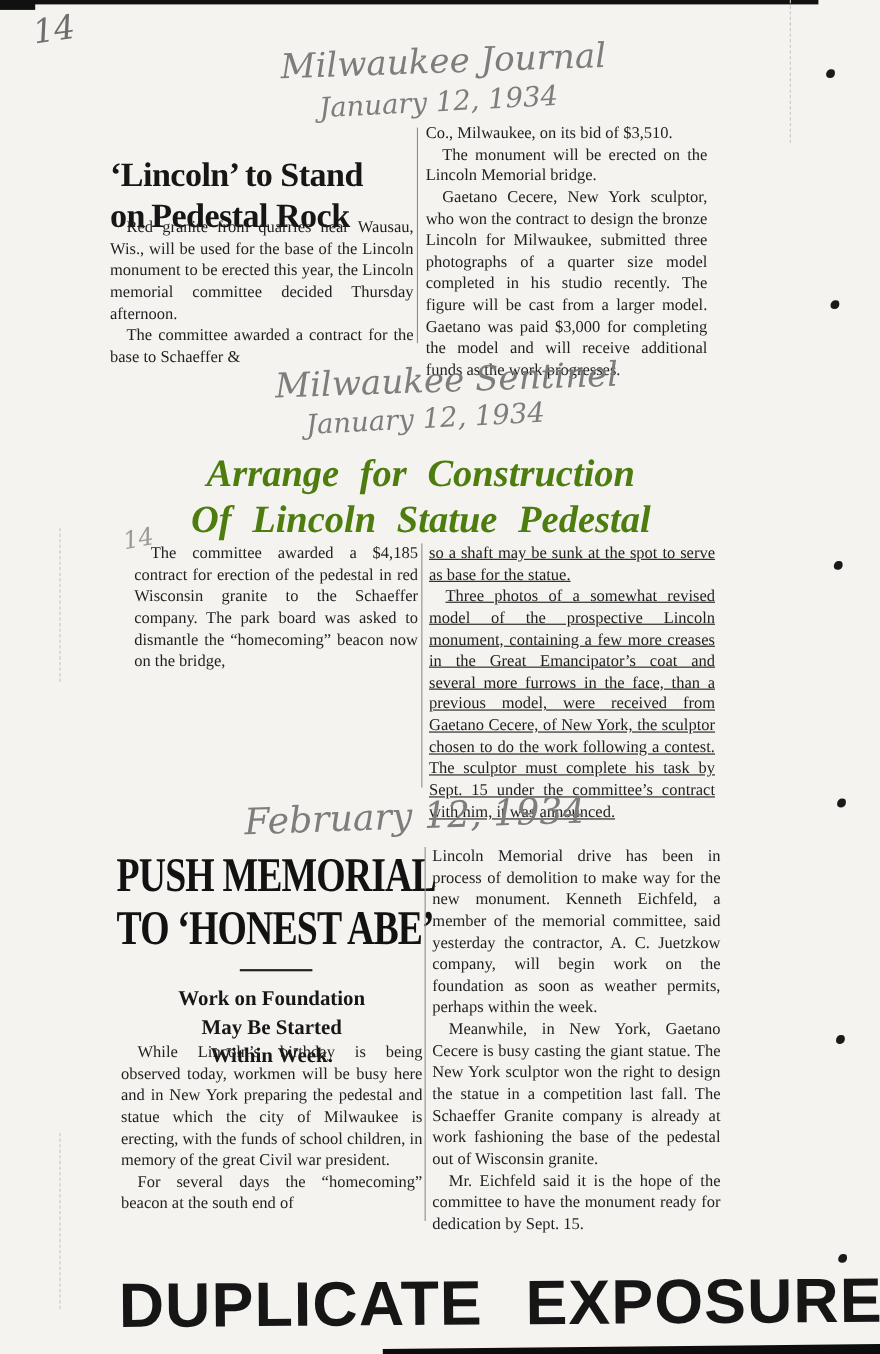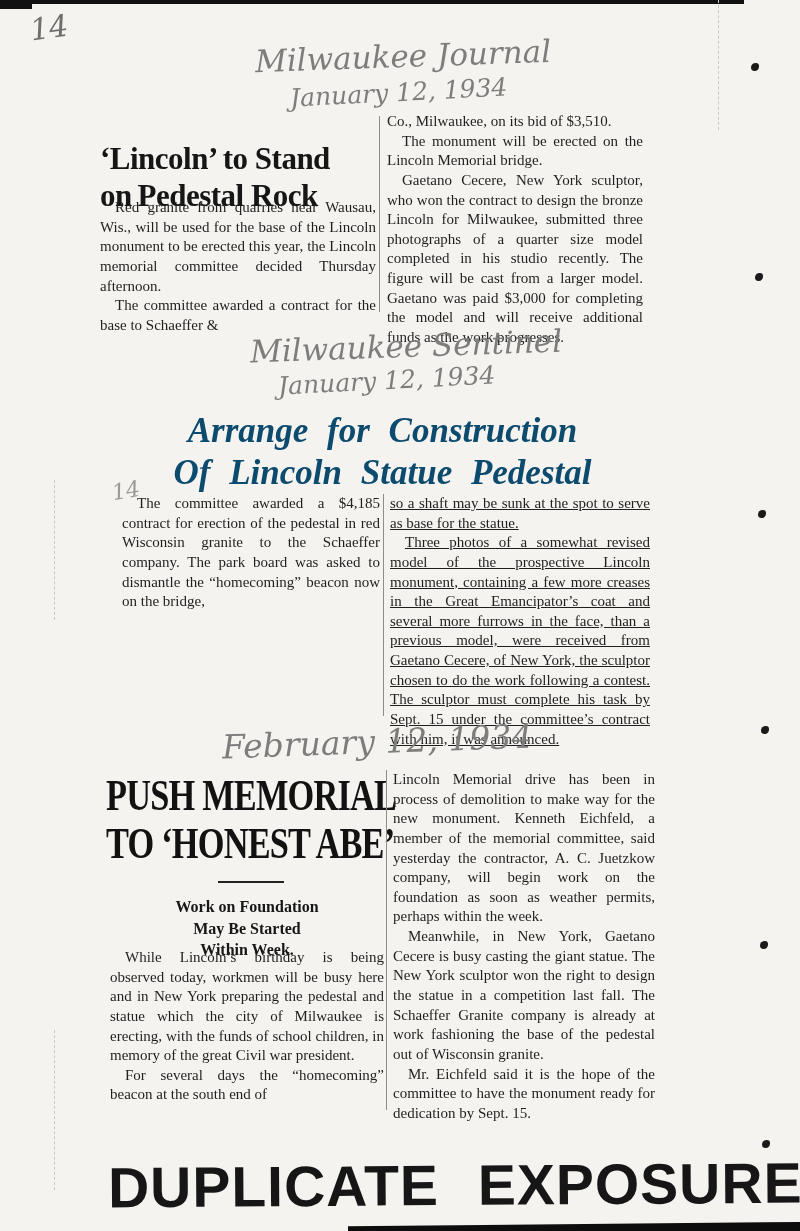--- a/index.html
+++ b/index.html
@@ -18,25 +18,25 @@
   .hand-sm{font-size:25px;}
   
   .col{position:absolute;font-size:15px;line-height:1.31;text-align:justify;color:#1f1f1f;}
   .para{margin:0;text-indent:15px;text-align:justify;}
   .cont .para:first-child{text-indent:0;}
   .vrule{position:absolute;border-left:1px solid #8f8d88;}
   
   .hl1{position:absolute;font-size:31px;font-weight:bold;letter-spacing:-0.5px;line-height:1.2;
         color:#161616;white-space:nowrap;}
   .hl2{position:absolute;font-size:35px;font-weight:bold;font-style:italic;line-height:1.2;
-        color:#0c4a6e;text-align:center;white-space:nowrap;word-spacing:10px;}
+        color:#4d7c0f;text-align:center;white-space:nowrap;word-spacing:10px;}
   .hl3line{display:block;font-size:44px;font-weight:bold;letter-spacing:-1px;line-height:1.08;
         color:#121212;transform:scaleX(0.78);transform-origin:0 50%;white-space:nowrap;}
   .divider{position:absolute;width:66px;border-top:2px solid #222;}
-  .subhead{position:absolute;font-size:16px;font-weight:bold;text-align:center;line-height:1.35;
+  .subhead{position:absolute;font-size:19px;font-weight:bold;text-align:center;line-height:1.35;
         color:#171717;}
   .stamp{position:absolute;left:108px;top:1152px;width:690px;font-family:"Liberation Sans", sans-serif;
         font-size:57px;font-weight:bold;letter-spacing:1px;word-spacing:22px;color:#161616;
         transform:rotate(-0.4deg);white-space:nowrap;}
   .pencil-mark{position:absolute;color:#9a9a98;font-family:"DejaVu Serif", serif;font-style:italic;}
 </style>
 </head>
 <body>
 
 <div id="page">

